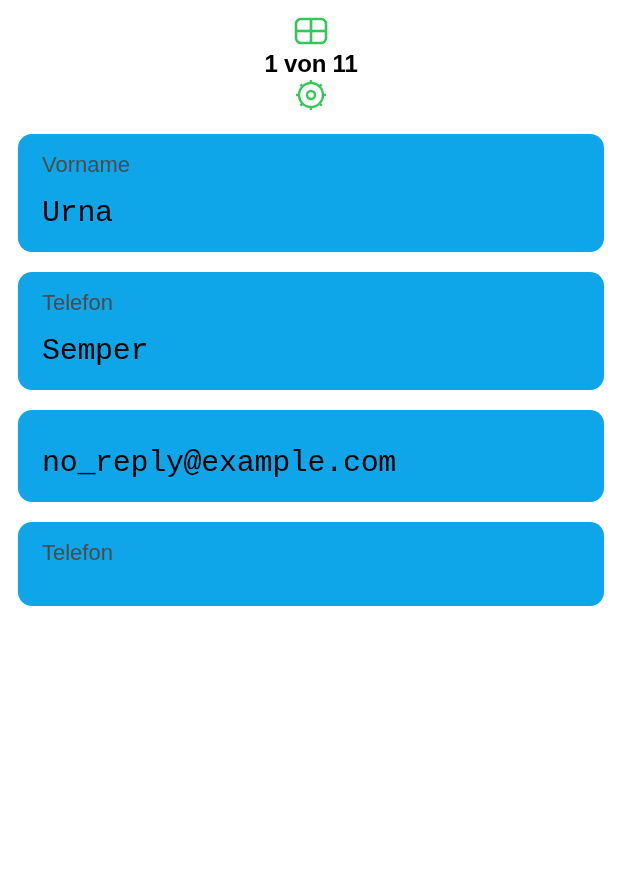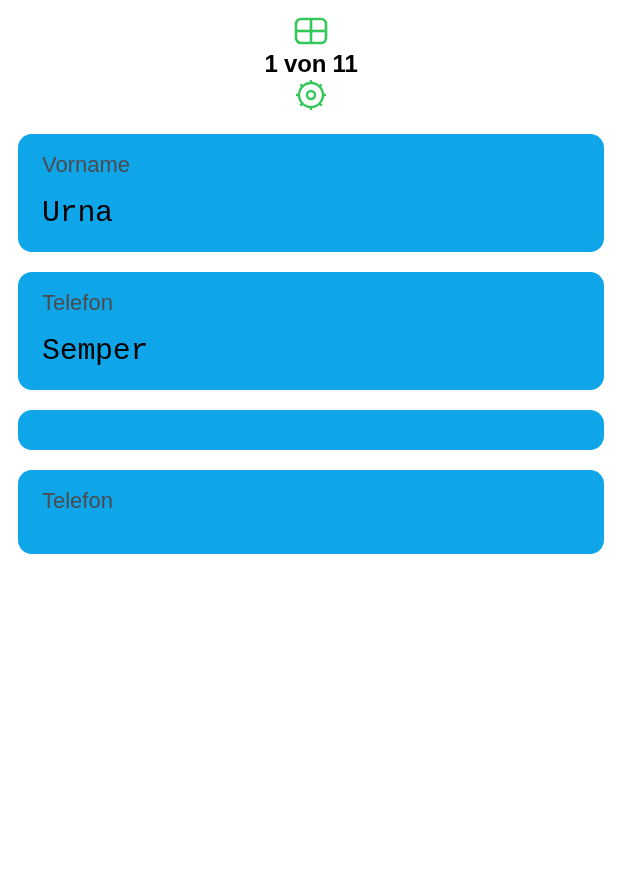--- a/index.html
+++ b/index.html
@@ -111,20 +111,21 @@
     <div class="field-value">Urna</div>
   </div>
 
   <div class="field-card">
     <div class="field-label">Telefon</div>
     <div class="field-value">Semper</div>
   </div>
 
 
   <div class="field-card">
+    <div class="field-value">no_reply@example.com</div>
   </div>
 
   <div class="field-card">
     <div class="field-label">Telefon</div>
     <div class="field-value"></div>
   </div>
 
 </div>
 
 </body></html>

